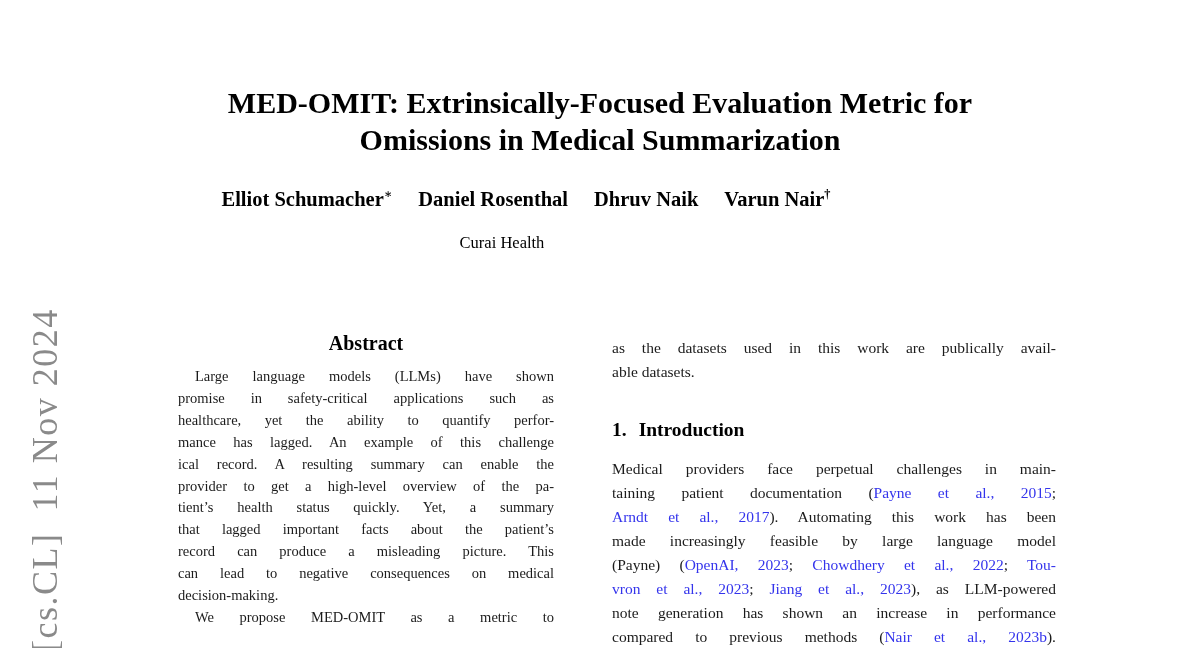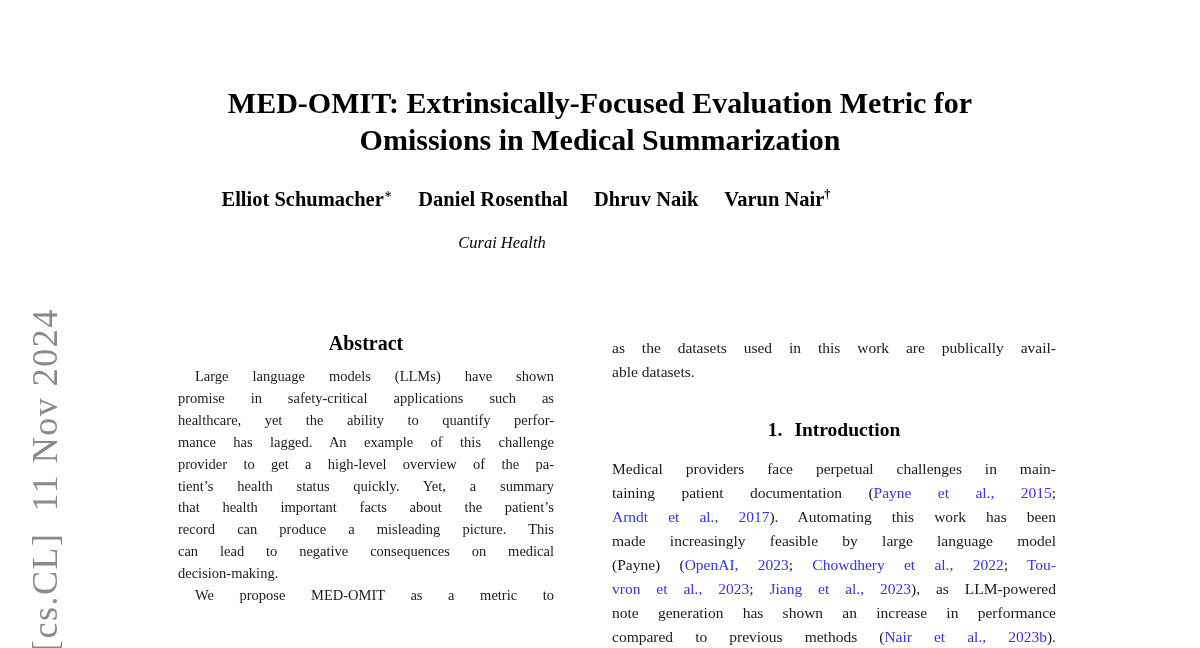--- a/index.html
+++ b/index.html
@@ -53,21 +53,20 @@
     color: #000;
   }
   .authors-row-1 { top: 188px; }
   .authors-row-2 { top: 212px; }
   .author-name { margin: 0 13px; white-space: nowrap; }
   .author-name sup { font-size: 60%; vertical-align: super; line-height: 0; }
   .affiliation {
     position: absolute;
     top: 233px; left: 0; width: 1004px;
     text-align: center;
-    font-style: italic;
     font-size: 16.5px;
     color: #000;
   }
   .right-col-top     { position: absolute; left: 612px; top: 336px; width: 444px; }
   .right-col-heading { position: absolute; left: 612px; top: 417px; width: 444px; }
   .right-col-body    { position: absolute; left: 612px; top: 457px; width: 444px; }
 
   .abstract-heading {
     position: absolute; top: 332px; left: 178px; width: 376px;
     text-align: center;
@@ -89,21 +88,20 @@
   }
   .tline.lastline { text-align-last: left; }
   .tline.indent { text-indent: 17px; }
   .cite { color: var(--link); }
 
   .sec-heading {
     font-size: 19.5px;
     font-weight: bold;
     color: #000;
     line-height: 26px;
-    text-align: center;
   }
   .sec-heading .sec-title { margin-left: 12px; }
 </style>
 </head>
 <body>
 
 <div class="page">
 
   <div class="arxiv-stamp">[cs.CL]&nbsp;&nbsp;11 Nov 2024</div>
 
@@ -116,23 +114,24 @@
 
   <div class="affiliation">Curai Health</div>
 
   <div class="abstract-heading">Abstract</div>
 
   <div class="abstract-body" id="abstract-body">
       <div class="tline indent"><span>Large language models (LLMs) have shown</span></div>
       <div class="tline"><span>promise in safety-critical applications such as</span></div>
       <div class="tline"><span>healthcare, yet the ability to quantify perfor-</span></div>
       <div class="tline"><span>mance has lagged. An example of this challenge</span></div>
+      <div class="tline"><span>ical record. A resulting summary can enable the</span></div>
       <div class="tline"><span>provider to get a high-level overview of the pa-</span></div>
       <div class="tline"><span>tient’s health status quickly. Yet, a summary</span></div>
-      <div class="tline"><span>that health important facts about the patient’s</span></div>
+      <div class="tline"><span>that lagged important facts about the patient’s</span></div>
       <div class="tline"><span>record can produce a misleading picture. This</span></div>
       <div class="tline"><span>can lead to negative consequences on medical</span></div>
       <div class="tline lastline"><span>decision-making.</span></div>
       <div class="tline indent"><span>We propose MED-OMIT as a metric to</span></div>
     </div>
 
   <div class="right-col-top" id="right-col-top">
       <div class="tline"><span>as the datasets used in this work are publically avail-</span></div>
       <div class="tline lastline"><span>able datasets.</span></div>
     </div>

